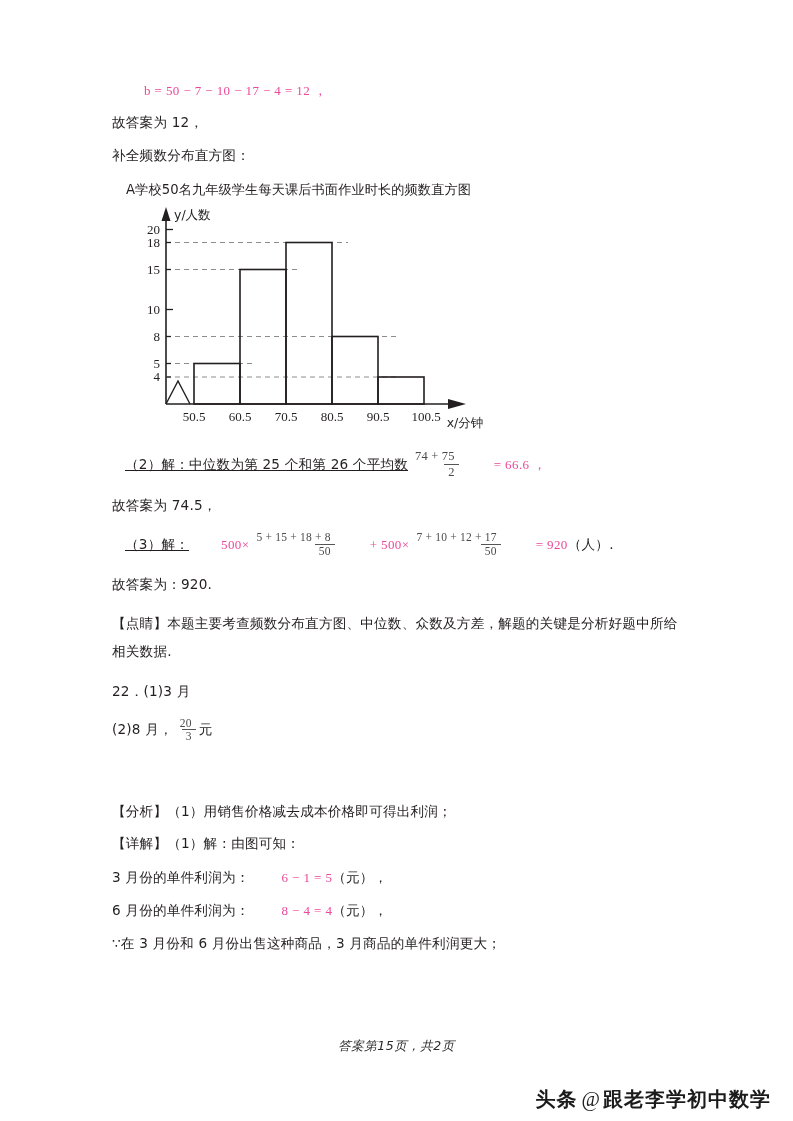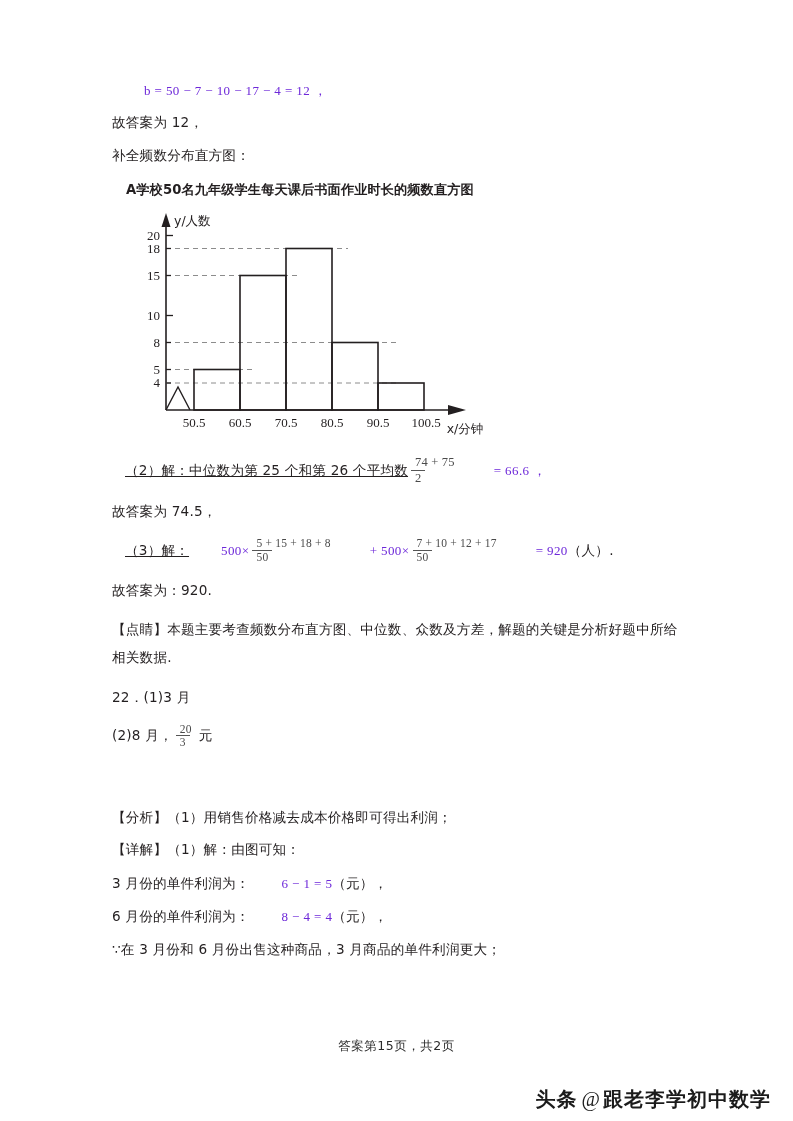--- a/index.html
+++ b/index.html
@@ -32,32 +32,32 @@
     font-size: 14.5px;
     line-height: 1.0;
     margin: 0 0 19px 0;
     white-space: nowrap;
     letter-spacing: 0.2px;
   }
   .line.wrap { white-space: normal; line-height: 2.05; }
   .mathline {
     font-family: "Liberation Serif", "DejaVu Serif", serif;
     font-size: 13px;
-    color: #6d28d9;
+    color: #ec4899;
     letter-spacing: 0.4px;
     padding-left: 32px;
   }
   .cn { font-family: "DejaVu Sans", "Liberation Sans", sans-serif; font-size: 13.6px; margin-top: 11px; }
   .indent { padding-left: 13px; text-decoration: underline; }
 
   
   .frac {
     display: inline-flex;
     flex-direction: column;
-    align-items: flex-start;
+    align-items: flex-end;
     vertical-align: middle;
     margin: 0 3px;
     position: relative;
     top: -1px;
   }
   .frac .num {
     font-size: 11.5px;
     line-height: 1.1;
     padding: 0 4px;
     color: #4a4a4a;
@@ -73,24 +73,22 @@
 
   
   .chart-block {
     margin: 0 0 14px 0;
     position: relative;
   }
   .chart-title {
     font-family: "DejaVu Sans", "Liberation Sans", sans-serif;
     font-size: 13.2px;
     padding-left: 14px;
-    margin-bottom: 6px;
     white-space: nowrap;
     letter-spacing: 0.1px;
-    font-weight: bold;
   }
   .chart-svg-wrap {
     position: relative;
     left: 8px;
     width: 380px;
     height: 238px;
   }
   svg { display: block; }
   .axis-txt {
     font-family: "Liberation Serif", "DejaVu Serif", serif;
@@ -107,20 +105,21 @@
   .footer {
     position: absolute;
     left: 0;
     top: 1038px;
     width: 793px;
     text-align: center;
     font-family: "DejaVu Sans", "Liberation Sans", sans-serif;
     font-size: 12.5px;
     color: #2b2b2b;
     letter-spacing: 0.5px;
+    font-style: italic;
   }
   .watermark {
     position: absolute;
     right: 22px;
     top: 1086px;
     font-family: Liberation Serif, serif;
     font-size: 20px;
     font-weight: 700;
     color: #1b1b1b;
     letter-spacing: 1px;

